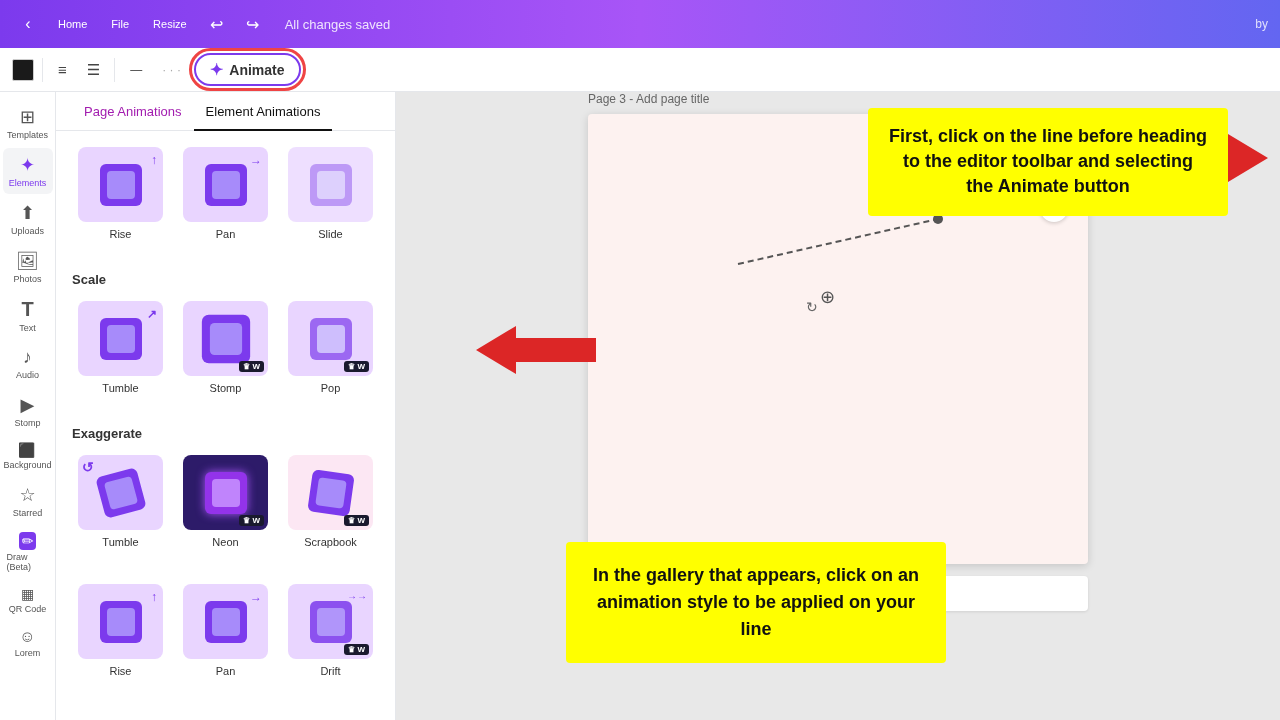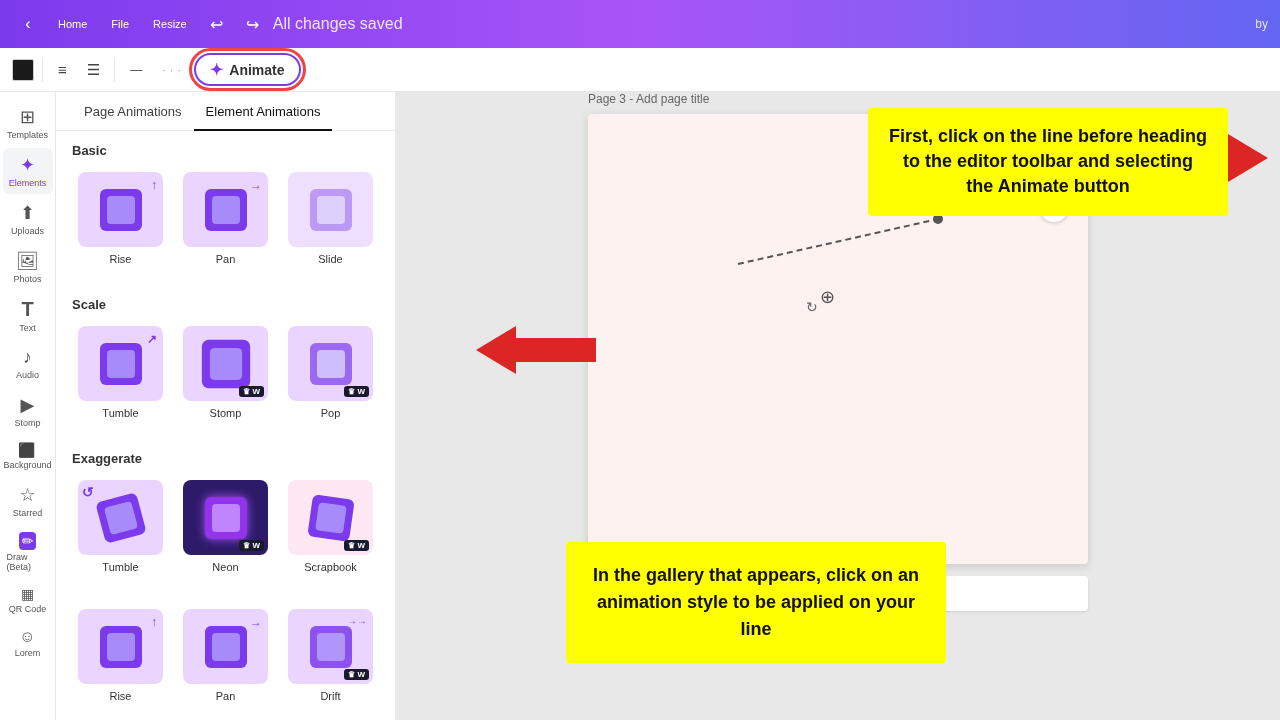--- a/index.html
+++ b/index.html
@@ -35,22 +35,22 @@
       background: none;
       border: none;
       width: 32px; height: 32px;
       border-radius: 4px;
       cursor: pointer;
       font-size: 16px;
       display: flex; align-items: center; justify-content: center;
     }
     .topbar-saved {
       color: rgba(255,255,255,0.85);
-      font-size: 16px;
-      margin-left: 0;
+      font-size: 13px;
+      margin-left: 12px;
     }
     .topbar-spacer { flex: 1; }
     .topbar-right { display: flex; align-items: center; gap: 8px; }
 
     
     .toolbar {
       height: 44px;
       background: white;
       border-bottom: 1px solid #e5e7eb;
       display: flex;
@@ -141,21 +141,21 @@
       padding: 0 16px;
       position: sticky;
       top: 0;
       background: white;
       z-index: 10;
     }
     .anim-tab {
       padding: 12px 12px 10px;
       font-size: 13px;
       cursor: pointer;
-      color: #404040;
+      color: #a21caf;
       border-bottom: 2px solid transparent;
       margin-bottom: -1px;
     }
     .anim-tab.active { color: #111; border-bottom-color: #111; font-weight: 500; }
 
     .anim-section { padding: 12px 16px 0; }
     .anim-section-title {
       font-size: 13px;
       font-weight: 600;
       color: #333;
@@ -389,21 +389,20 @@
     </div>
   </div>
 
   <div class="anim-panel">
     <div class="anim-tabs">
       <div class="anim-tab">Page Animations</div>
       <div class="anim-tab active">Element Animations</div>
     </div>
 
     <div class="anim-section">
-      <div class="anim-section-title">Basic</div>
       <div class="anim-grid">
 
         <div class="anim-card">
           <div class="anim-thumb">
             <div class="purple-shape">
               <div class="purple-shape-sm" style="background:#a78bfa;"></div>
             </div>
             <span class="arrow-indicator arrow-up">↑</span>
           </div>
           <span class="anim-card-label">Rise</span>

